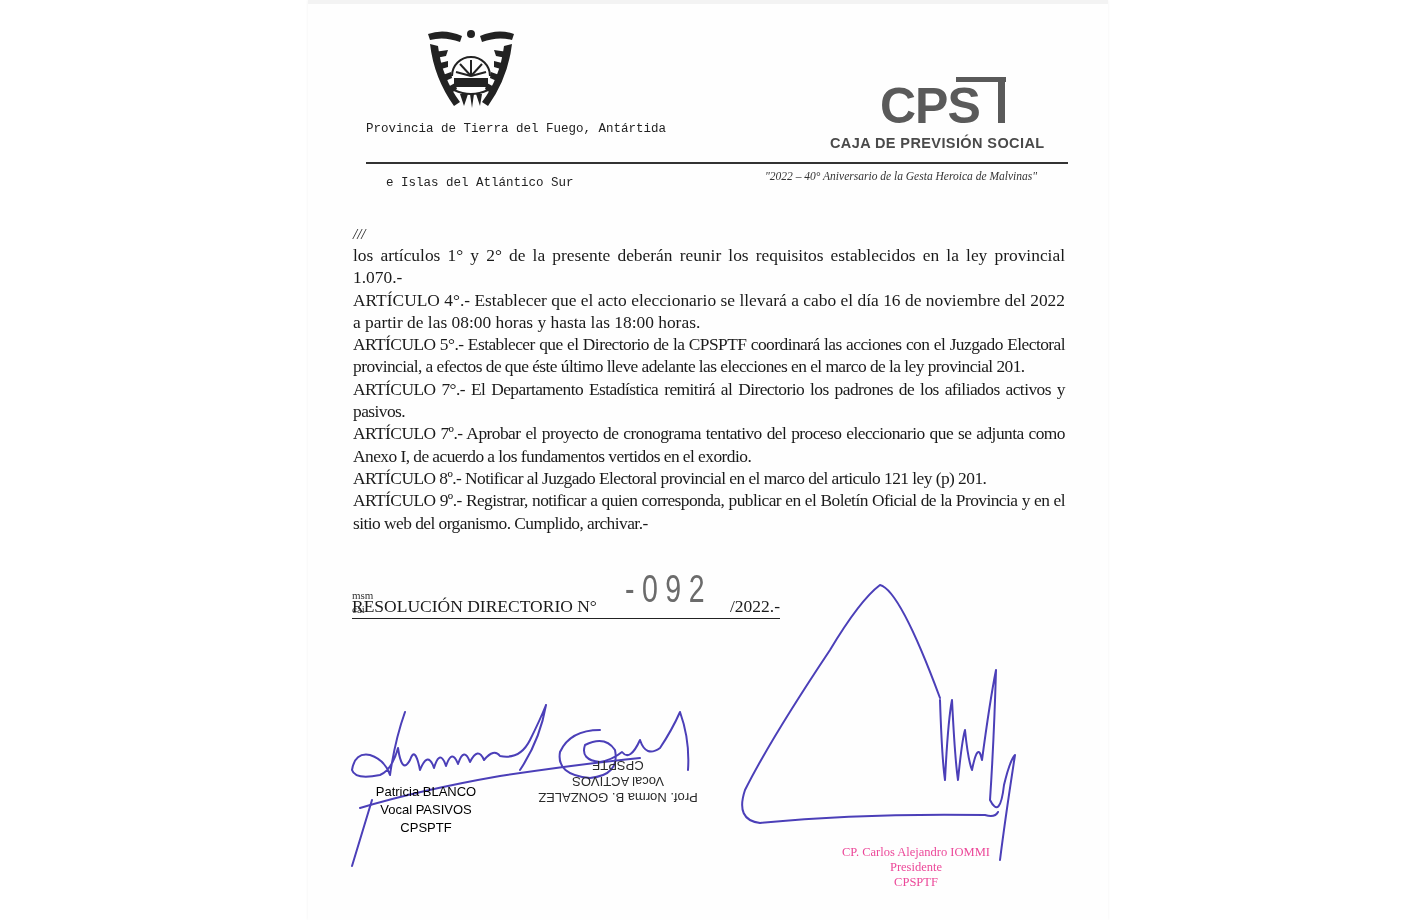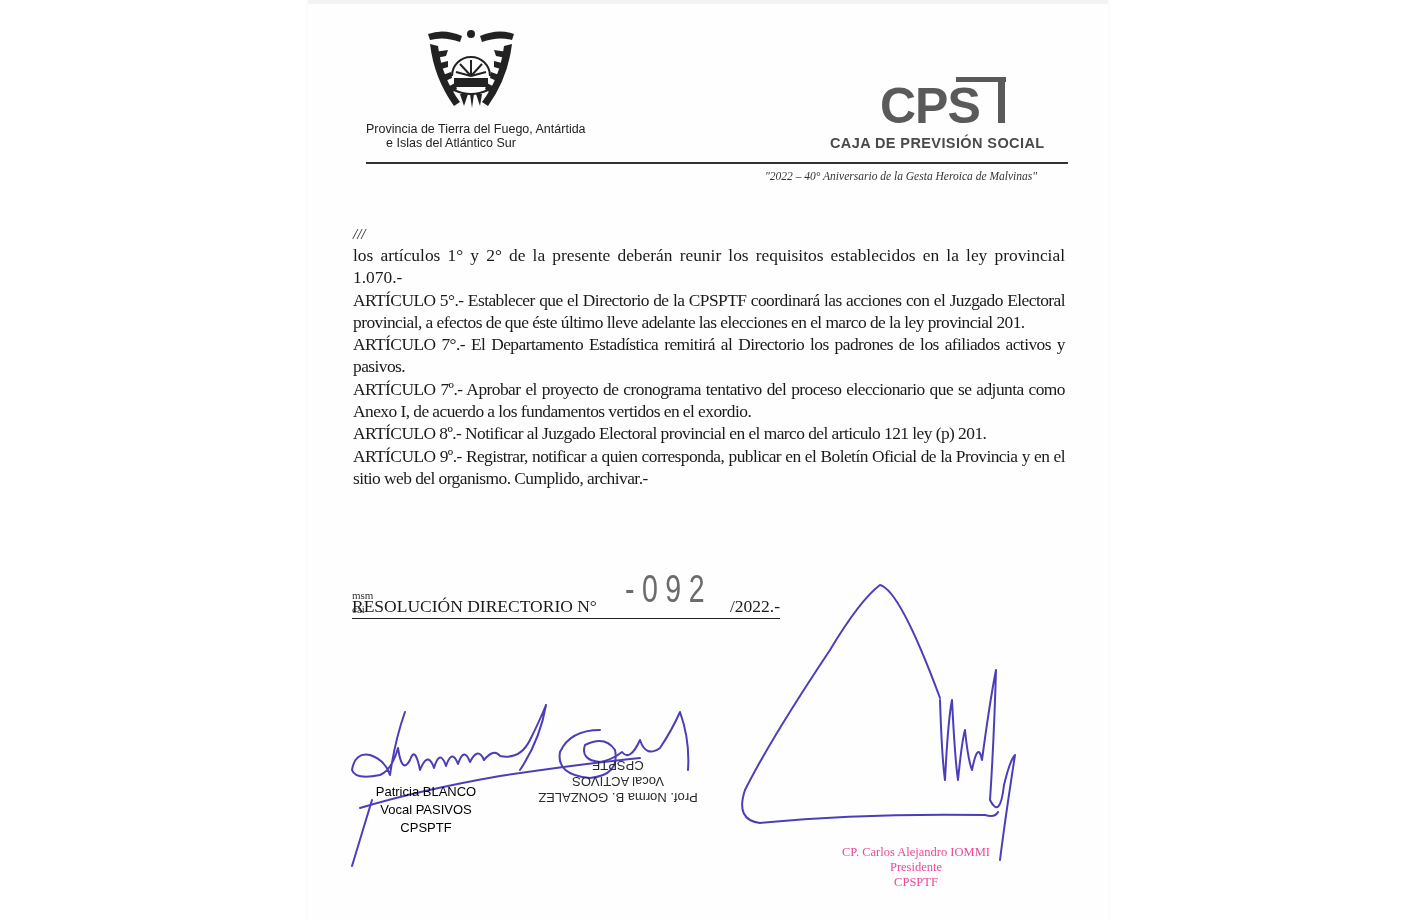--- a/index.html
+++ b/index.html
@@ -16,23 +16,23 @@
       box-shadow: 0 0 3px rgba(0,0,0,0.06);
     }
     .topstrip {
       position: absolute; left: 308px; top: 0; width: 800px; height: 4px;
       background: #f3f3f3;
     }
     
     .emblem { position: absolute; left: 424px; top: 28px; width: 94px; height: 88px; }
     .prov {
       position: absolute; left: 366px; top: 122px;
-      font-family: Liberation Sans, sans-serif; font-size: 12.5px; line-height: 14px; color: #222;
+      font-family: Liberation Mono, monospace; font-size: 12.5px; line-height: 14px; color: #222;
     }
-    .prov .l2 { padding-left: 20px; display: block; }
+    .prov .l2 { padding-left: 20px; display: block; margin-top: 40px; }
     
     .cps-logo { position: absolute; left: 880px; top: 75px; width: 130px; height: 52px; }
     .cps-sub {
       position: absolute; left: 830px; top: 135px;
       font-family: "Liberation Sans", sans-serif; font-weight: bold; font-size: 14.5px;
       letter-spacing: 0.4px; color: #4a4a4a;
     }
     .hrule { position: absolute; left: 366px; top: 162px; width: 702px; height: 2px; background: #333; }
     .motto {
       position: absolute; left: 765px; top: 170px; font-style: italic; font-size: 11.5px; color: #333;
@@ -111,20 +111,21 @@
   <rect x="76" y="2" width="50" height="5" fill="#5a5a5a"></rect>
   <rect x="118" y="2" width="7" height="46" fill="#5a5a5a"></rect>
 </svg>
 <div class="cps-sub">CAJA DE PREVISIÓN SOCIAL</div>
 <div class="hrule"></div>
 <div class="motto">"2022 – 40° Aniversario de la Gesta Heroica de Malvinas"</div>
 
 <div class="body">
   <p class="slashes">///</p>
   <p>los artículos 1° y 2° de la presente deberán reunir los requisitos establecidos en la ley provincial 1.070.-</p>
+  <p>ARTÍCULO 4°.- Establecer que el acto eleccionario se llevará a cabo el día 16 de noviembre del 2022 a partir de las 08:00 horas y hasta las 18:00 horas.</p>
   <p class="cond">ARTÍCULO 5°.- Establecer que el Directorio de la CPSPTF coordinará las acciones con el Juzgado Electoral provincial, a efectos de que éste último lleve adelante las elecciones en el marco de la ley provincial 201.</p>
   <p class="cond">ARTÍCULO 7°.- El Departamento Estadística remitirá al Directorio los padrones de los afiliados activos y pasivos.</p>
   <p class="cond">ARTÍCULO 7º.- Aprobar el proyecto de cronograma tentativo del proceso eleccionario que se adjunta como Anexo I, de acuerdo a los fundamentos vertidos en el exordio.</p>
   <p class="cond">ARTÍCULO 8º.- Notificar al Juzgado Electoral provincial en el marco del articulo 121 ley (p) 201.</p>
   <p class="cond">ARTÍCULO 9º.- Registrar, notificar a quien corresponda, publicar en el Boletín Oficial de la Provincia y en el sitio web del organismo. Cumplido, archivar.-</p>
 </div>
 
 <div class="stamp-num">-092</div>
 <div class="resol">
   <span>RESOLUCIÓN DIRECTORIO N°</span>

